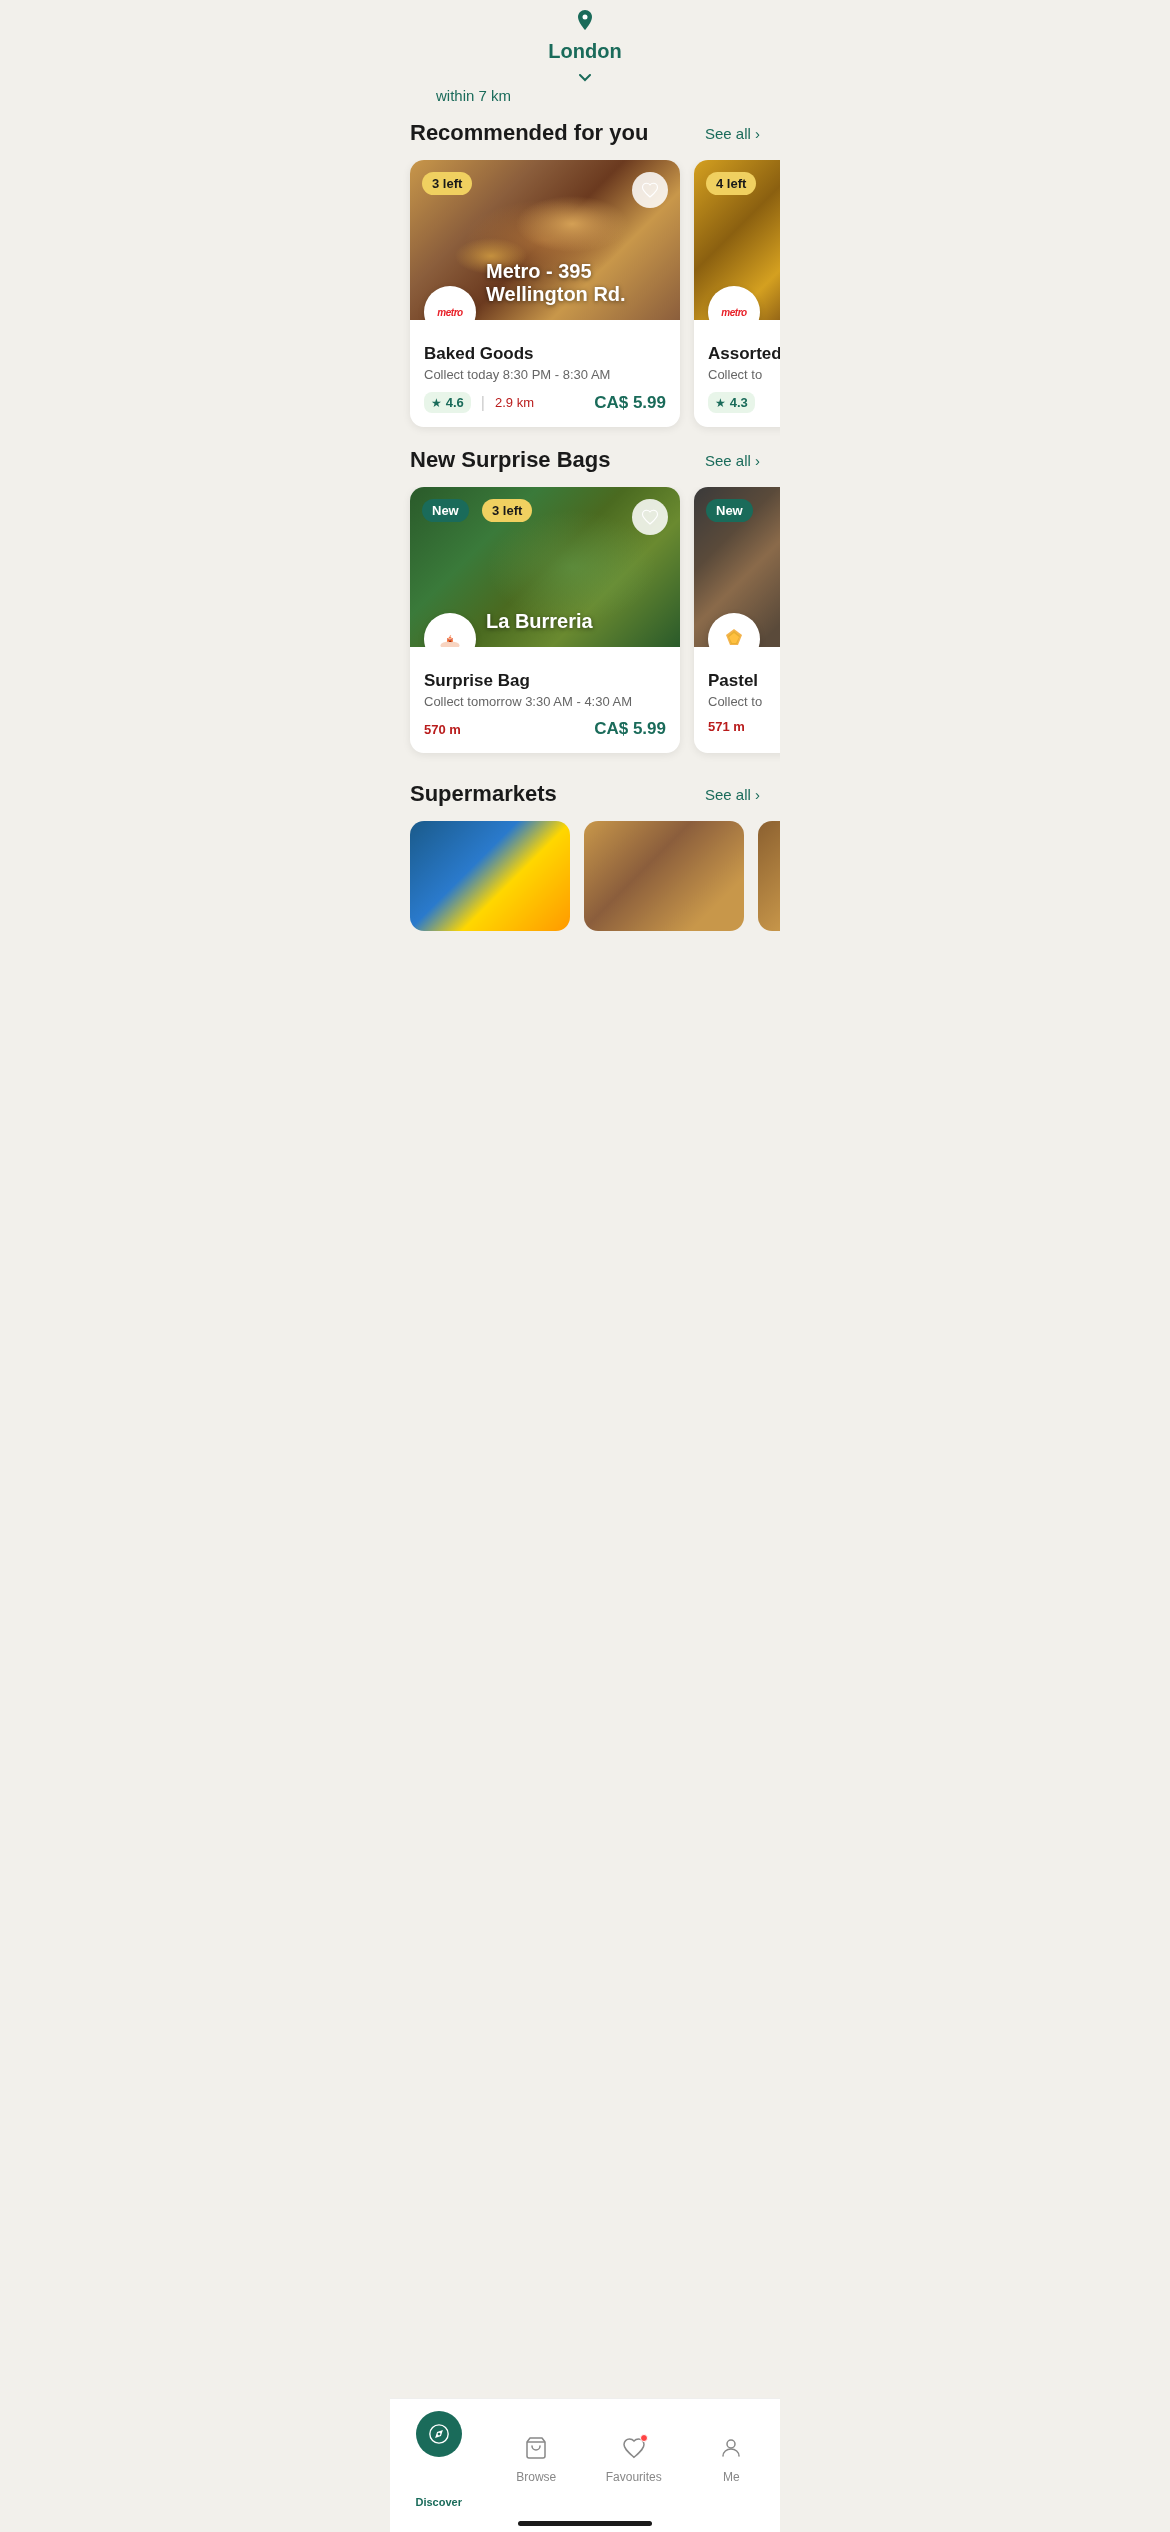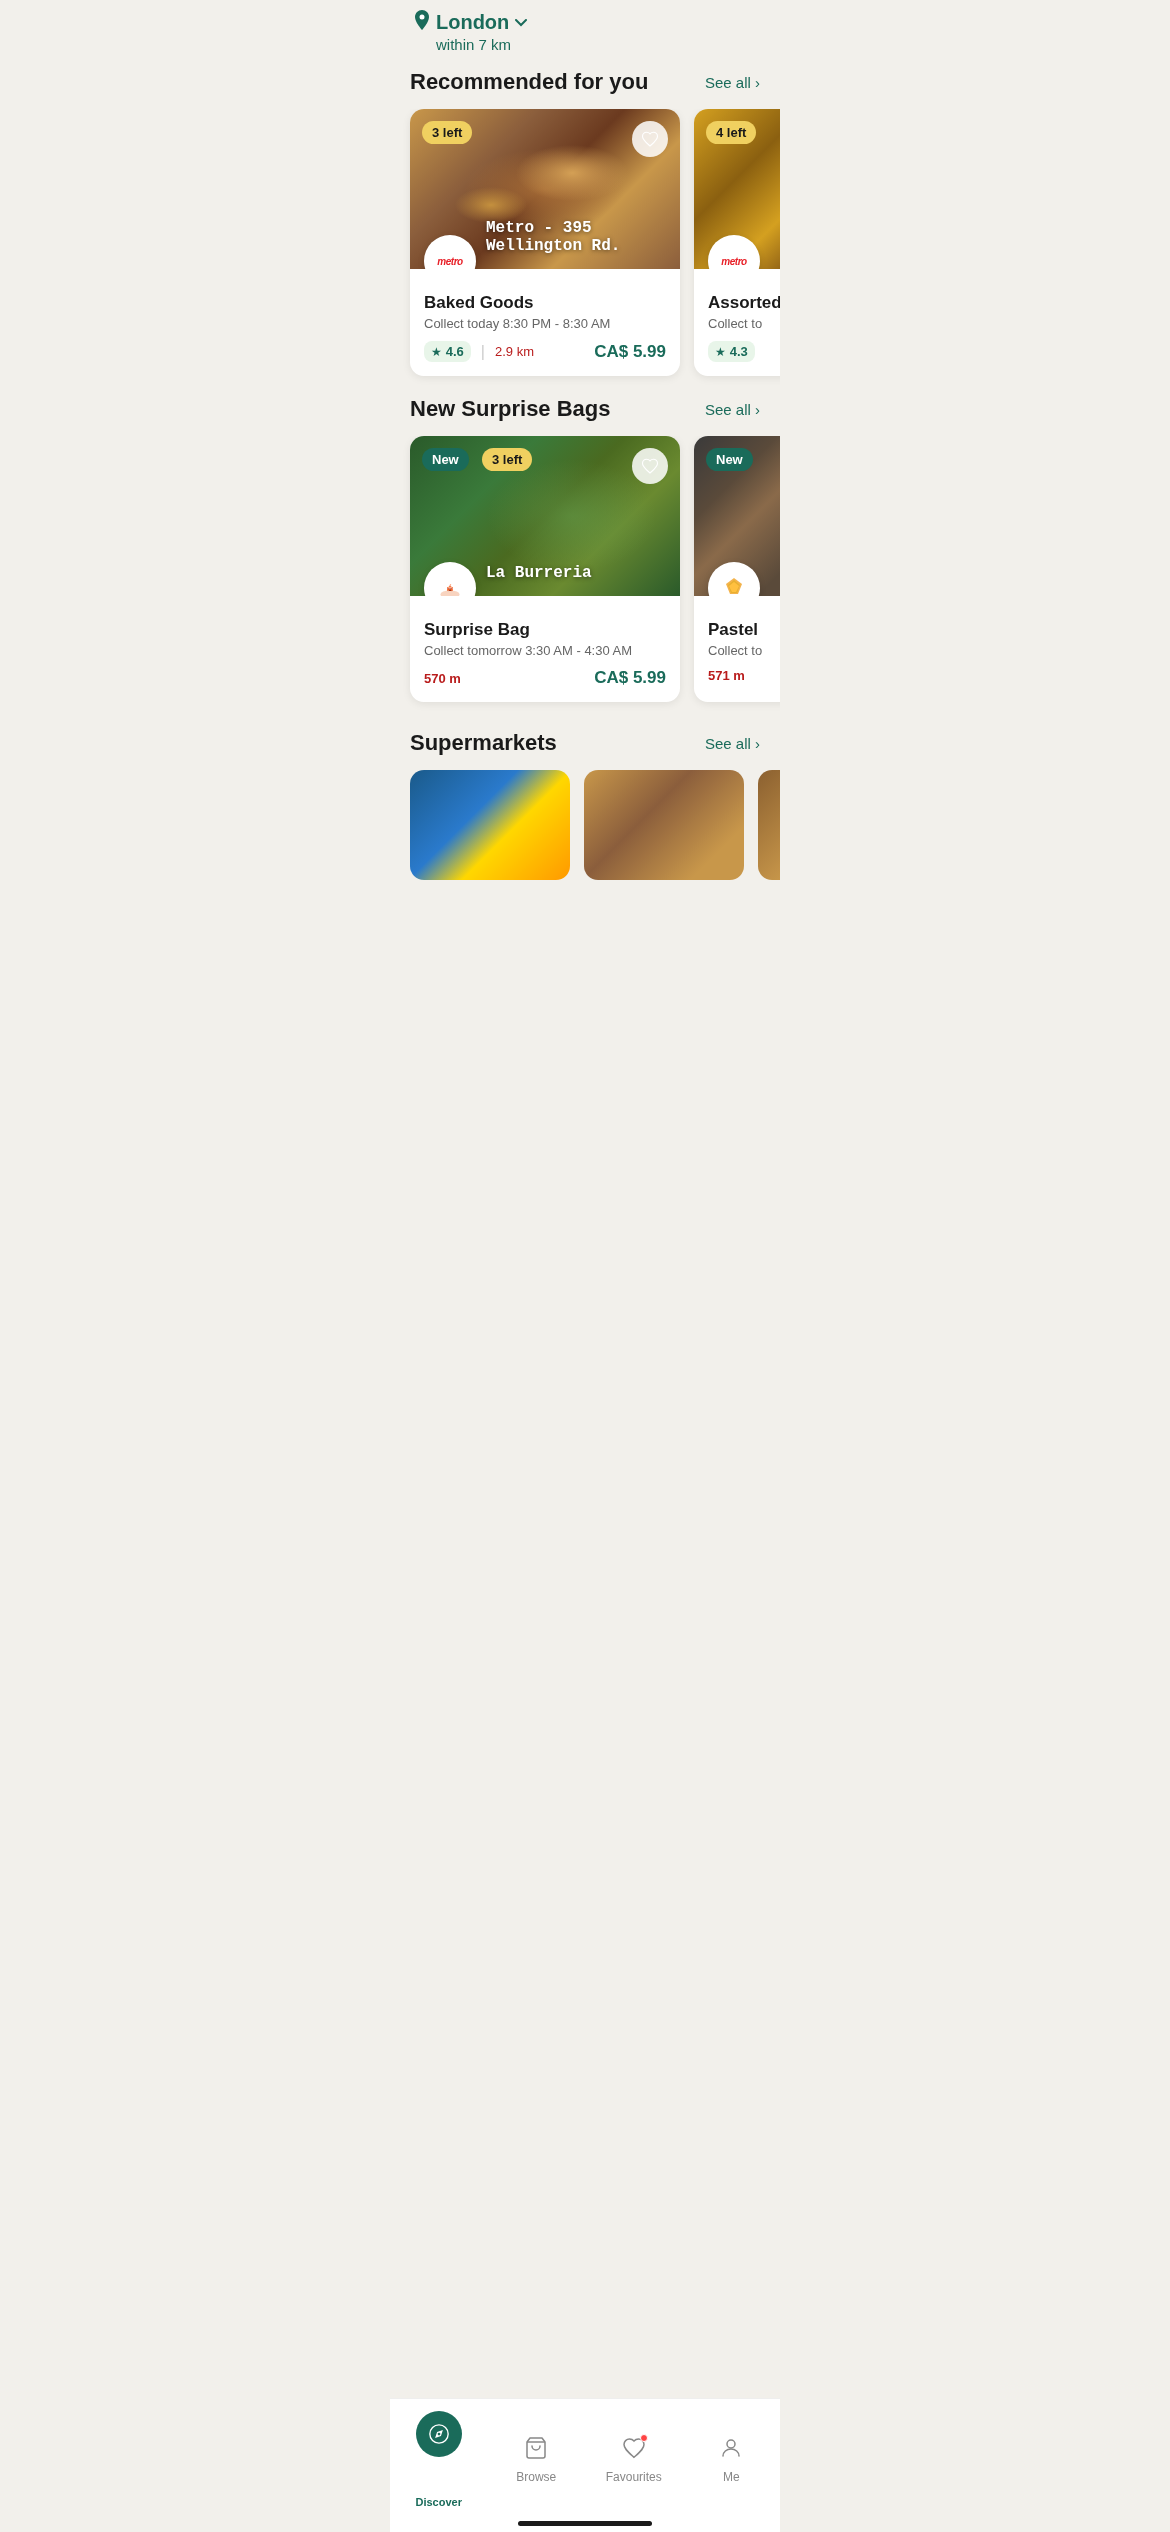--- a/index.html
+++ b/index.html
@@ -86,20 +86,21 @@
 
     
     .location-header {
       padding: 10px 24px 16px;
     }
 
     .location-row {
       display: flex;
       align-items: center;
       gap: 6px;
+      flex-direction: column;
     }
 
     .location-pin {
       color: #1a6b5a;
       font-size: 16px;
     }
 
     .location-city {
       color: #1a6b5a;
       font-size: 20px;
@@ -318,24 +319,23 @@
     .burreria-logo {
       background: white;
       overflow: hidden;
     }
 
     .store-name-overlay {
       position: absolute;
       bottom: 14px;
       left: 76px;
       color: white;
-      font-size: 16px;
+      font-size: 20px;
       font-weight: 800;
       text-shadow: 0 1px 4px rgba(0,0,0,0.5);
-      font-family: Liberation Mono, monospace;
     }
 
     .card-body {
       padding: 24px 14px 14px;
     }
 
     .card-title {
       font-size: 17px;
       font-weight: 800;
       color: #1a1a1a;

